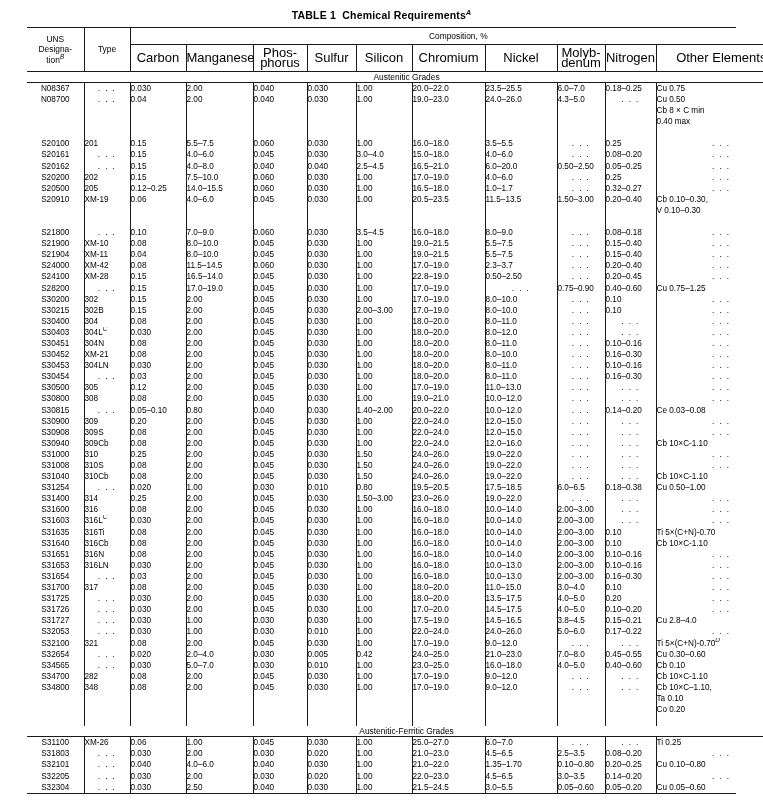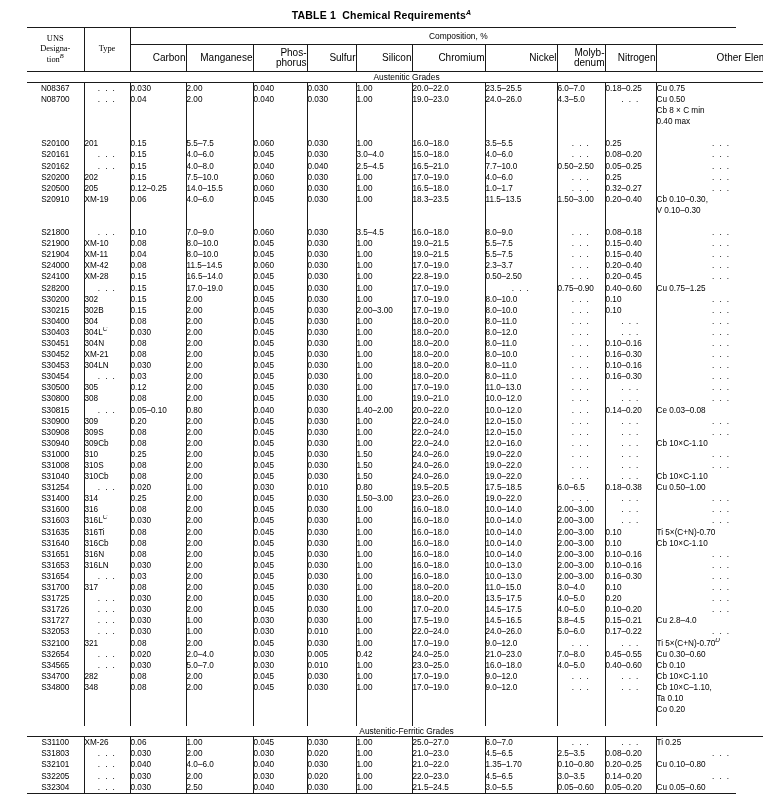--- a/index.html
+++ b/index.html
@@ -60,40 +60,39 @@
   .hdr-row-top th {
     border-bottom: 0.9px solid #1a1a1a;
   }
   th.h-uns, th.h-type {
     text-align: center;
     font-size: 8.4px;
     line-height: 10.5px;
     vertical-align: middle;
     border-bottom: 0.9px solid #1a1a1a;
     padding: 2px 1px;
-    font-family: Liberation Serif, serif;
   }
   th.h-uns { border-right: 0.9px solid #1a1a1a; }
   th.h-type { border-right: 1.3px solid #1a1a1a; }
   th.h-uns sup {
     font-size: 6.4px;
     font-style: italic;
     vertical-align: super;
     line-height: 0;
   }
   th.h-comp {
     text-align: center;
     font-size: 8.4px;
     padding: 3px 0 4px 0;
     border-bottom: 0.9px solid #1a1a1a;
     height: 16px;
   }
   th.h-el {
-    text-align: right;
-    font-size: 10px;
+    text-align: center;
+    font-size: 13px;
     line-height: 9.6px;
     padding: 3px 2px;
     border-bottom: 0.9px solid #1a1a1a;
     border-right: 0.9px solid #1a1a1a;
     height: 26px;
   }
   th.h-el.last { border-right: none; }
 
   
   td.section-band {
@@ -303,21 +302,21 @@
           </tr>
           <tr class="data-row">
             <td class="c-uns">S20162</td>
             <td class="c-type center"><span class="ell">. . .</span></td>
             <td class="c-val">0.15</td>
             <td class="c-val">4.0–8.0</td>
             <td class="c-val">0.040</td>
             <td class="c-val">0.040</td>
             <td class="c-val">2.5–4.5</td>
             <td class="c-val">16.5–21.0</td>
-            <td class="c-val">7.7–10.0</td>
+            <td class="c-val">6.0–20.0</td>
             <td class="c-val">0.50–2.50</td>
             <td class="c-val">0.05–0.25</td>
             <td class="c-val last center"><span class="ell">. . .</span></td>
           </tr>
           <tr class="data-row">
             <td class="c-uns">S20200</td>
             <td class="c-type">202</td>
             <td class="c-val">0.15</td>
             <td class="c-val">7.5–10.0</td>
             <td class="c-val">0.060</td>
@@ -344,21 +343,21 @@
             <td class="c-val last center"><span class="ell">. . .</span></td>
           </tr>
           <tr class="data-row">
             <td class="c-uns">S20910</td>
             <td class="c-type">XM-19</td>
             <td class="c-val">0.06</td>
             <td class="c-val">4.0–6.0</td>
             <td class="c-val">0.045</td>
             <td class="c-val">0.030</td>
             <td class="c-val">1.00</td>
-            <td class="c-val">18.3–23.5</td>
+            <td class="c-val">20.5–23.5</td>
             <td class="c-val">11.5–13.5</td>
             <td class="c-val">1.50–3.00</td>
             <td class="c-val">0.20–0.40</td>
             <td class="c-val last">Cb 0.10–0.30,</td>
           </tr>
           <tr class="data-row">
             <td class="c-uns">&nbsp;</td>
             <td class="c-type">&nbsp;</td>
             <td class="c-val">&nbsp;</td>
             <td class="c-val">&nbsp;</td>

